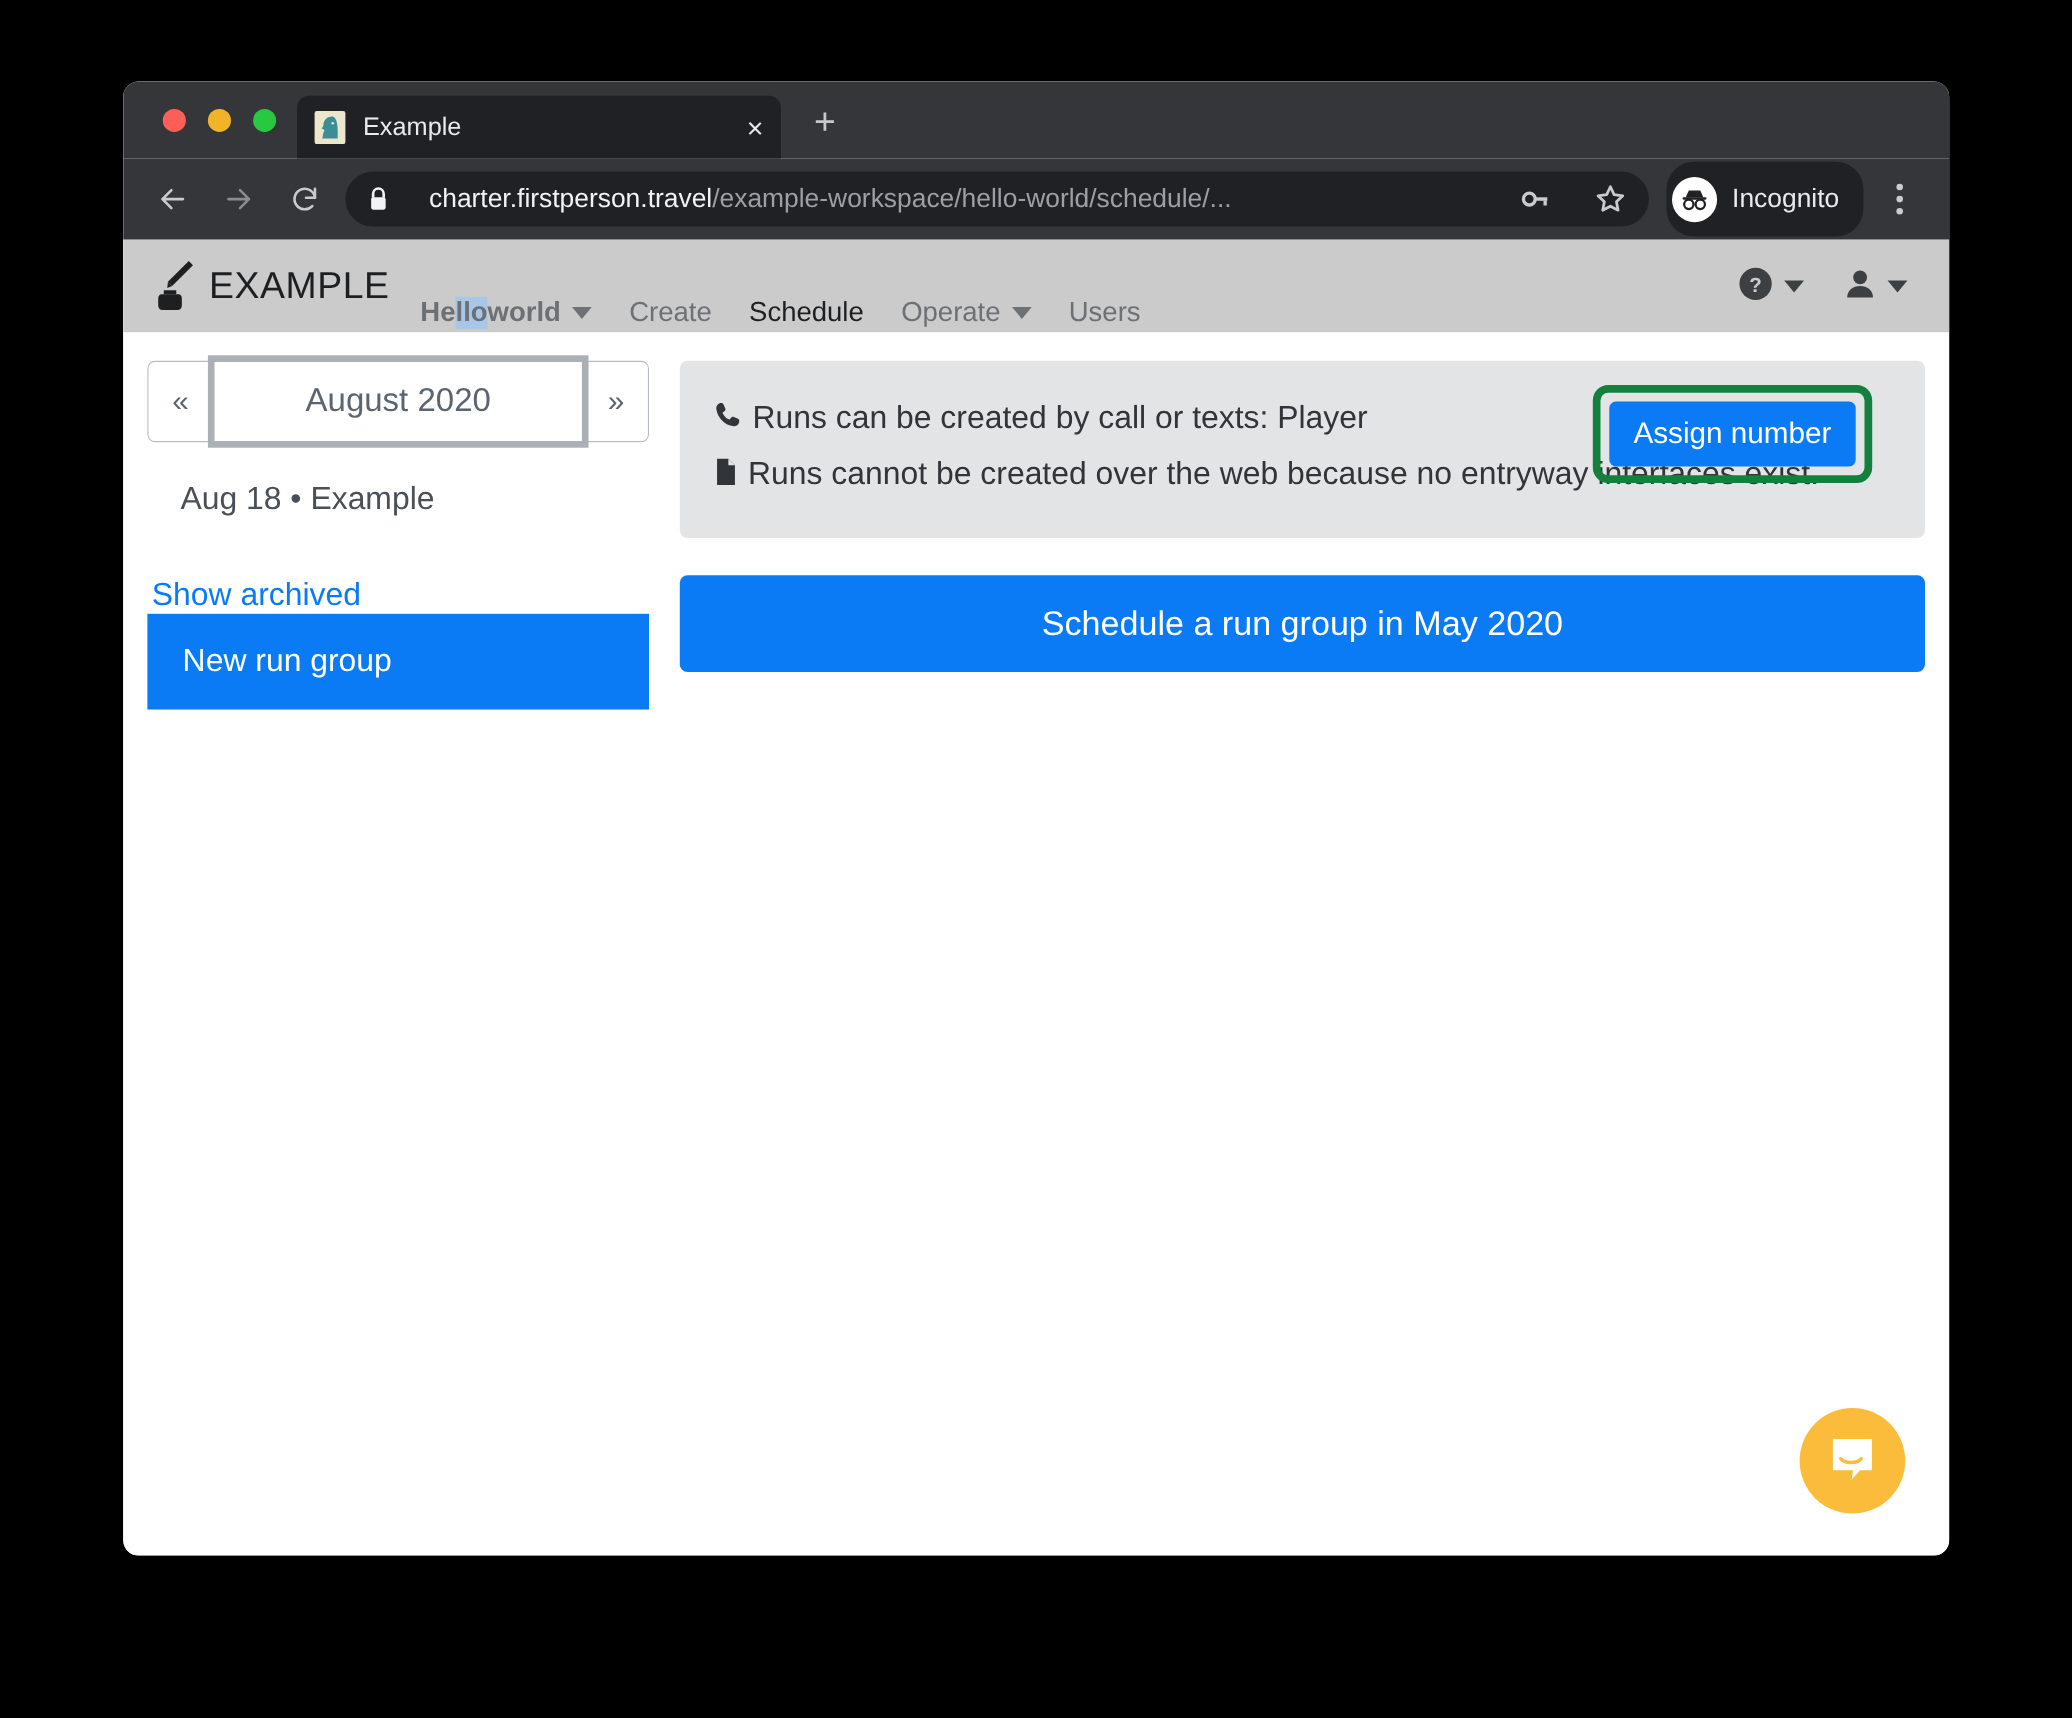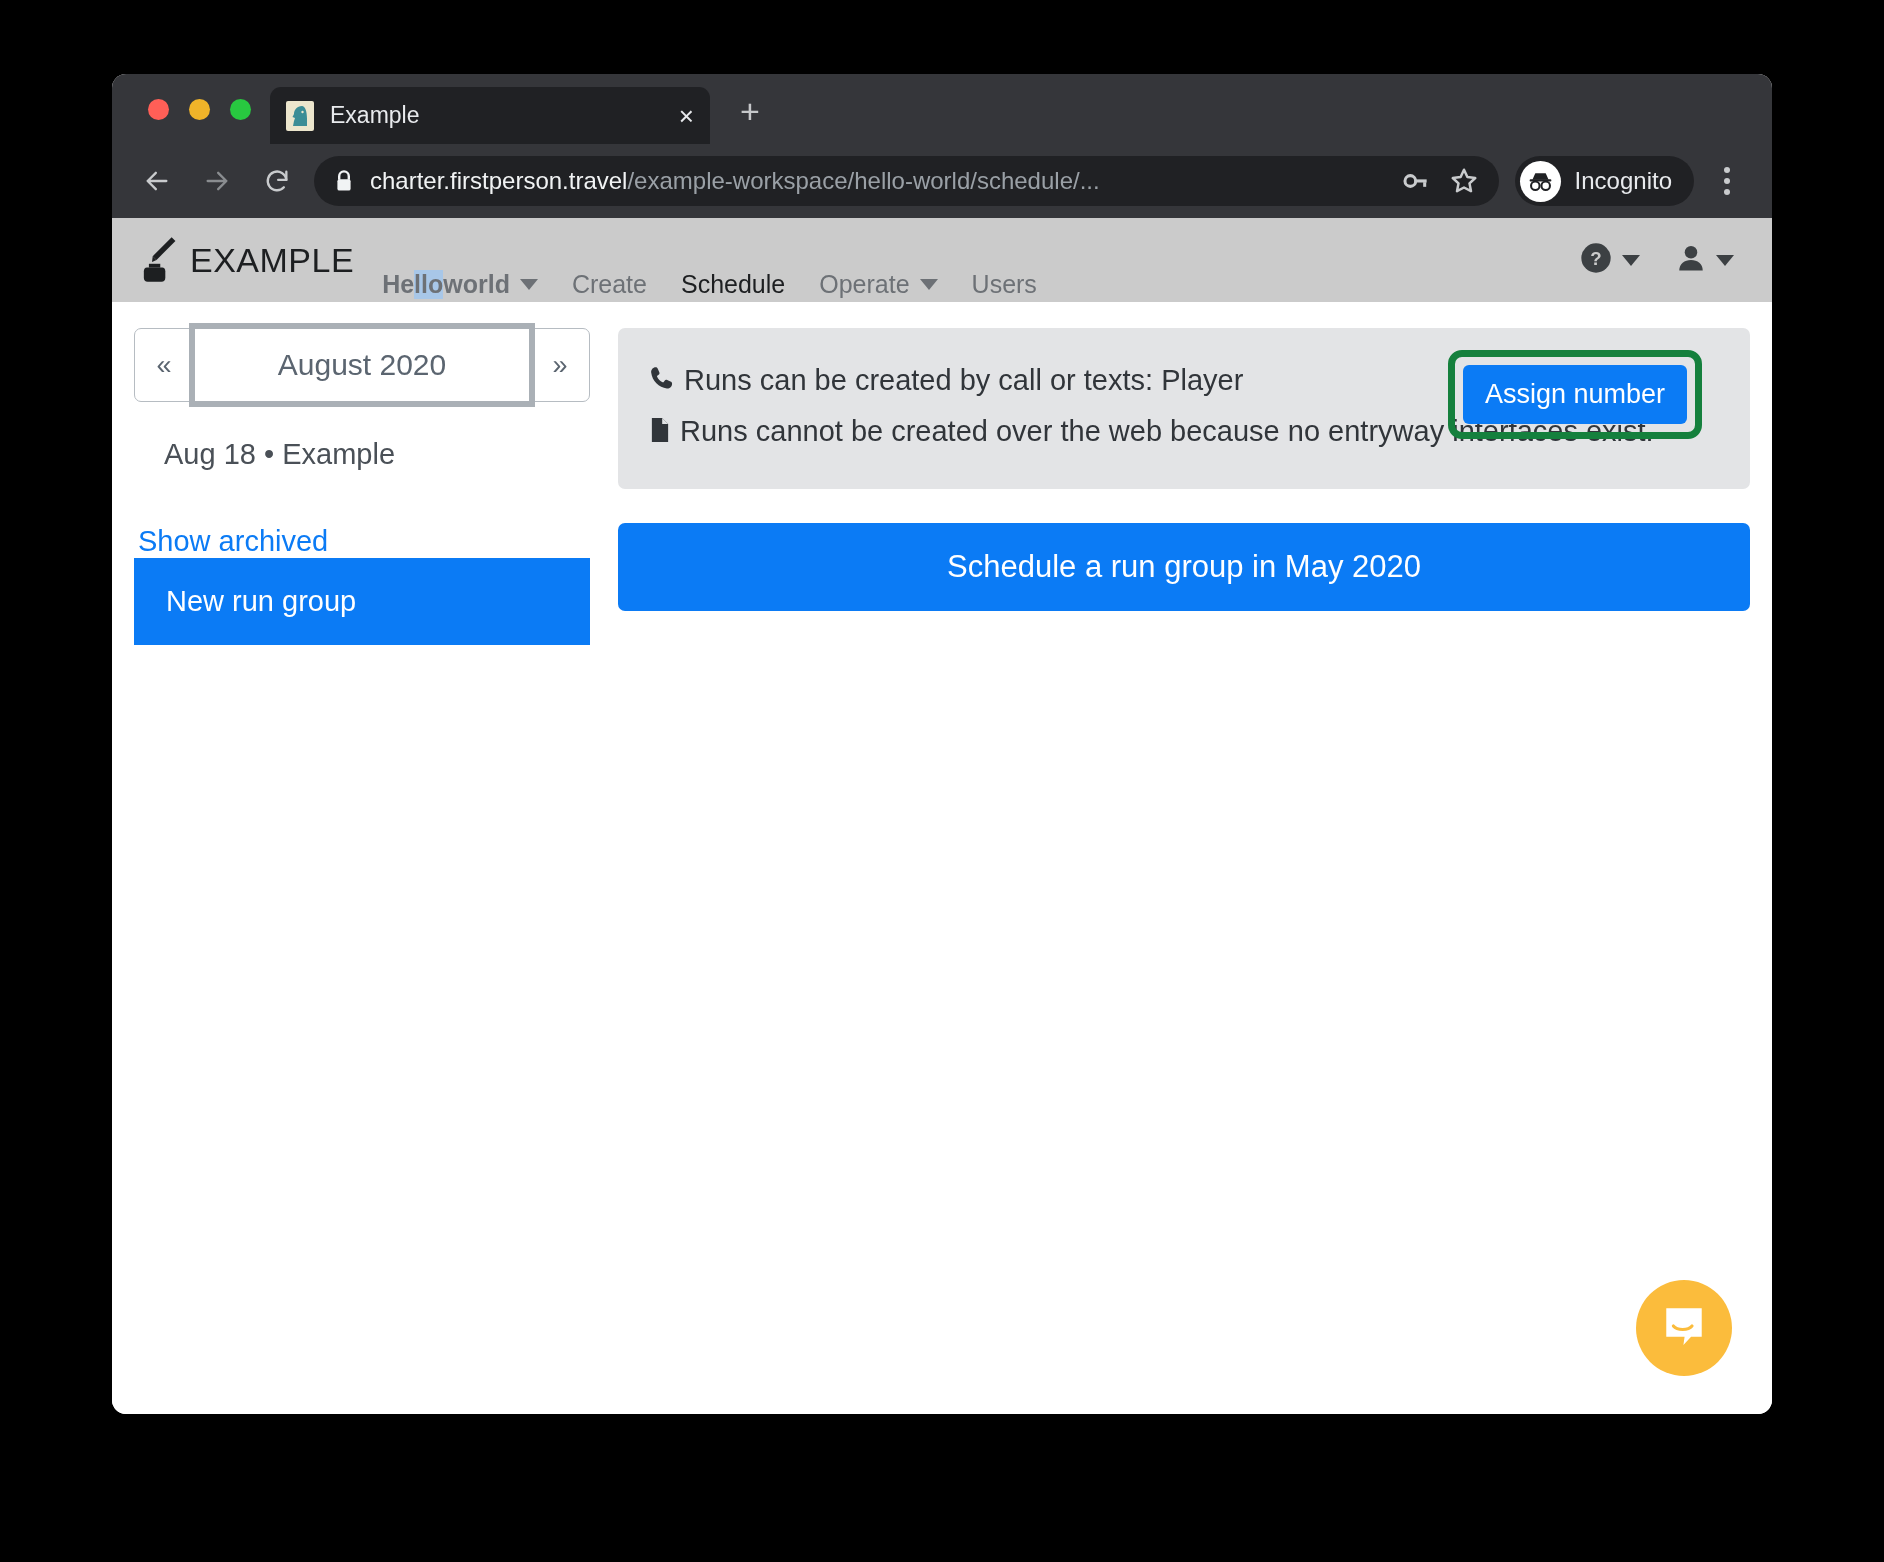--- a/index.html
+++ b/index.html
@@ -89,33 +89,34 @@
 
   #omnibox {
     flex: 1;
     height: 50px;
     background: #202124;
     border-radius: 25px;
     display: flex; align-items: center;
     padding: 0 20px;
     margin-right: 16px;
     min-width: 0;
+    gap: 20px;
   }
   #lock-icon { margin-right: 16px; flex: none; display: flex; }
   #url-text {
     font-size: 24px;
     white-space: nowrap; overflow: hidden;
     flex: 1; min-width: 0;
   }
   #url-host { color: #f1f3f4; }
   #url-path { color: #9aa0a6; }
   #key-icon, #star-icon { flex: none; margin-left: 20px; display: flex; cursor: pointer; }
 
   #incognito-badge {
-    height: 50px;
+    height: 68px;
     background: #202124;
     border-radius: 25px;
     display: flex; align-items: center;
     padding: 0 22px 0 5px;
     flex: none;
     cursor: pointer;
   }
   #incognito-avatar {
     width: 41px; height: 41px;
     border-radius: 50%;

